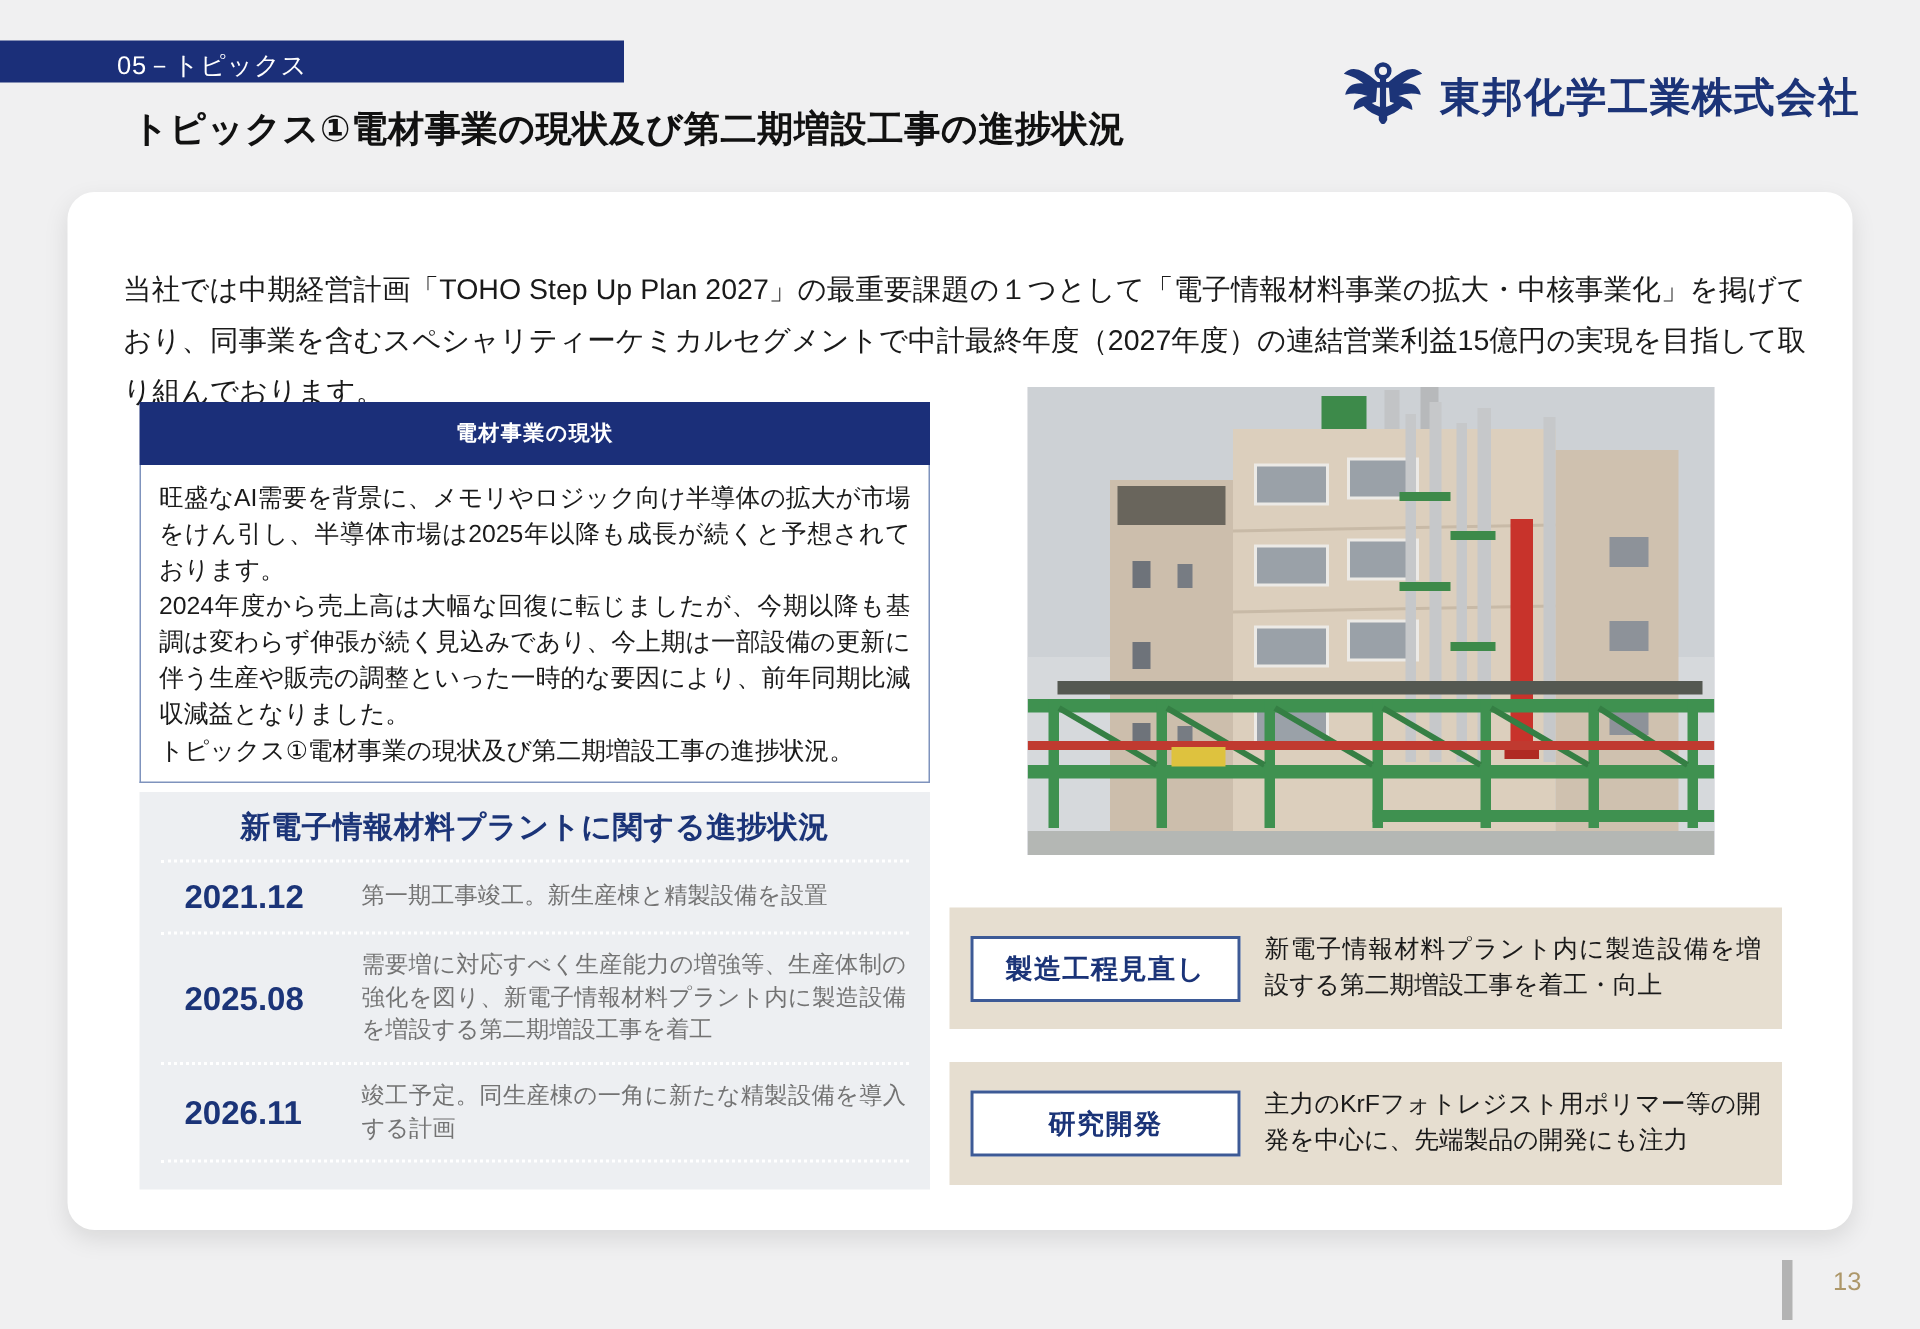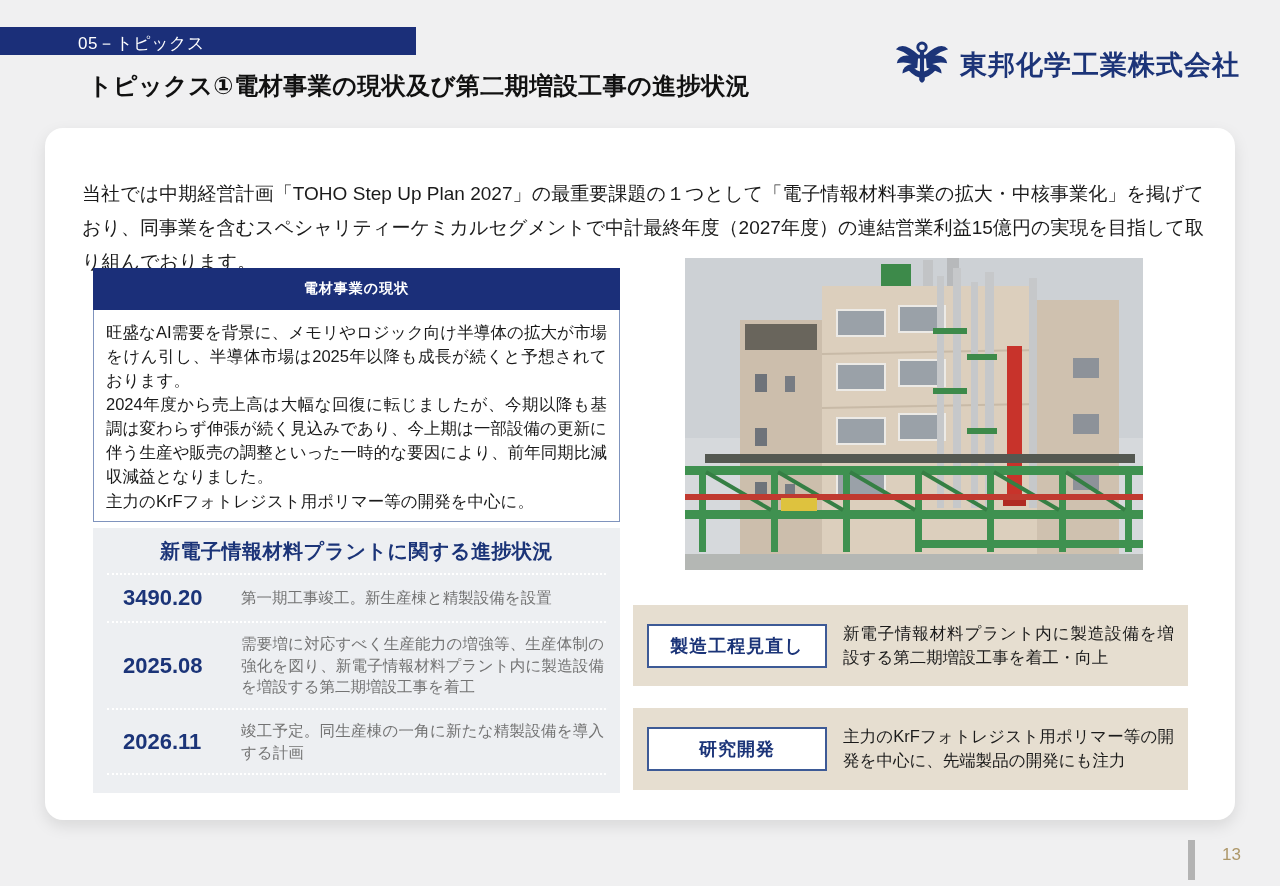--- a/index.html
+++ b/index.html
@@ -142,28 +142,28 @@
 
     <p class="intro">当社では中期経営計画「TOHO Step Up Plan 2027」の最重要課題の１つとして「電子情報材料事業の拡大・中核事業化」を掲げており、同事業を含むスペシャリティーケミカルセグメントで中計最終年度（2027年度）の連結営業利益15億円の実現を目指して取り組んでおります。</p>
 
     <div class="status-header">
       <span>電材事業の現状</span>
     </div>
 
     <div class="status-body">
       <p>旺盛なAI需要を背景に、メモリやロジック向け半導体の拡大が市場をけん引し、半導体市場は2025年以降も成長が続くと予想されております。</p>
       <p>2024年度から売上高は大幅な回復に転じましたが、今期以降も基調は変わらず伸張が続く見込みであり、今上期は一部設備の更新に伴う生産や販売の調整といった一時的な要因により、前年同期比減収減益となりました。</p>
-      <p>主力のKrFフォトレジスト用ポリマー等の開発を中心に。</p>
+      <p>トピックス①電材事業の現状及び第二期増設工事の進捗状況。</p>
     </div>
 
     <div class="progress">
       <div class="progress-heading">新電子情報材料プラントに関する進捗状況</div>
 
       <div class="timeline-row">
-        <div class="timeline-date">3490.20</div>
+        <div class="timeline-date">2021.12</div>
         <div class="timeline-desc">第一期工事竣工。新生産棟と精製設備を設置</div>
       </div>
       <div class="timeline-row">
         <div class="timeline-date">2025.08</div>
         <div class="timeline-desc">需要増に対応すべく生産能力の増強等、生産体制の強化を図り、新電子情報材料プラント内に製造設備を増設する第二期増設工事を着工</div>
       </div>
       <div class="timeline-row">
         <div class="timeline-date">2026.11</div>
         <div class="timeline-desc">竣工予定。同生産棟の一角に新たな精製設備を導入する計画</div>
       </div>

